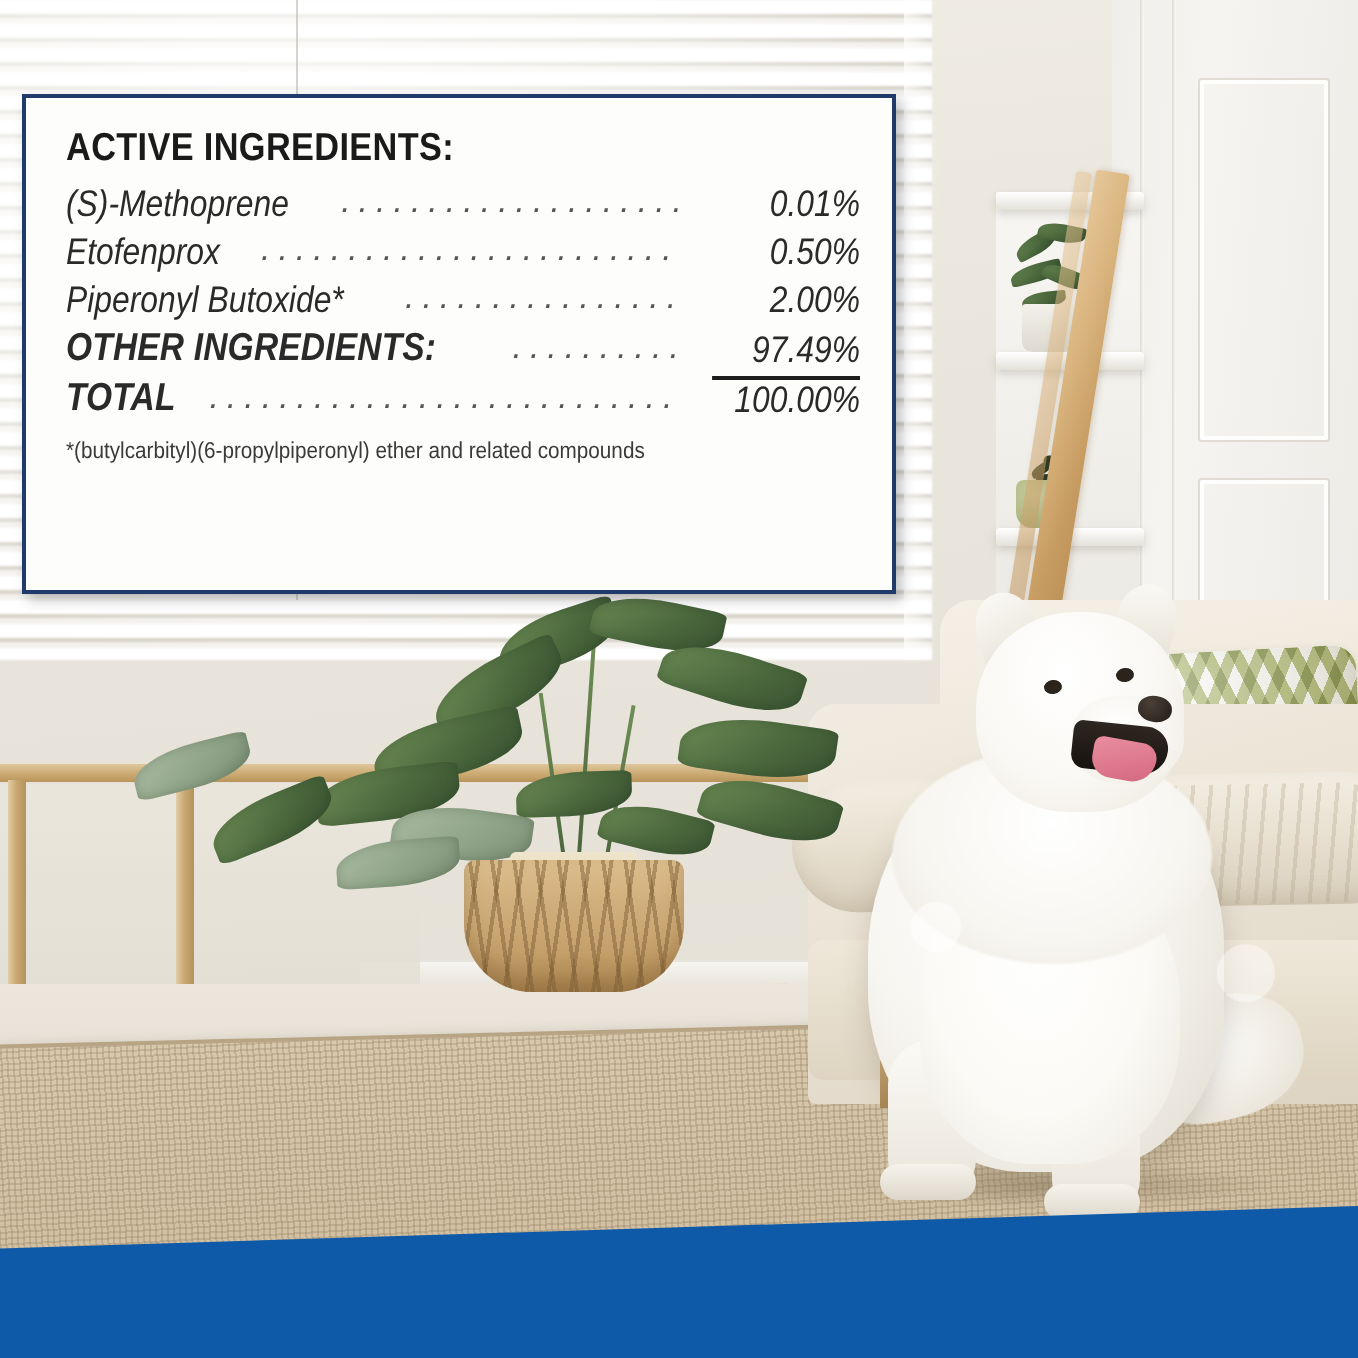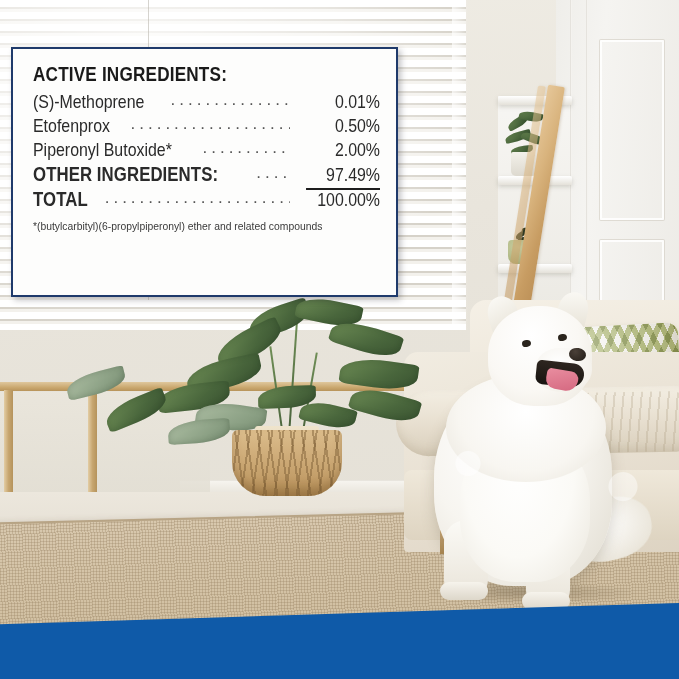--- a/index.html
+++ b/index.html
@@ -330,43 +330,44 @@
     pointer-events:none;
   }
   .dog-shadow {
     position: absolute; left: 424px; top: 582px; width: 215px; height: 22px;
     background: radial-gradient(ellipse, rgba(120,104,78,.40), rgba(120,104,78,0) 72%);
   }
 
   
   .card {
     position: absolute; left: 11px; top: 47px;
-    width: 387px; height: 250px;
+    width: 437px; height: 250px;
     background: #fdfdfc;
     border: 2px solid #1f3a6b;
     box-shadow: 3px 3px 6px rgba(40,40,50,.28);
     padding: 14px 16px 8px 20px;
   }
   .card-title {
     font-family: "Liberation Sans Narrow","Liberation Sans", sans-serif;
     font-weight: 700;
     font-size: 19.5px;
     letter-spacing: .2px;
     color: #1a1a1a;
     transform: scaleX(.88);
     transform-origin: left center;
     margin-bottom: 5px;
     white-space: nowrap;
   }
   .rows { width: 100%; }
   .row {
-    display: flex; align-items: center;
+    display: flex; align-items: flex-end;
     font-family: "Liberation Sans Narrow","Liberation Sans", sans-serif;
     color: #2a2a2a;
     margin-bottom: 2px;
+    font-style: italic;
   }
   .row .lbl {
     font-size: 18.5px;
     font-weight: 400;
     transform: scaleX(.86);
     transform-origin: left center;
     white-space: nowrap;
     flex: 0 0 auto;
   }
   .row.strong .lbl { font-weight: 700; font-size: 19.5px; letter-spacing: .1px; }

